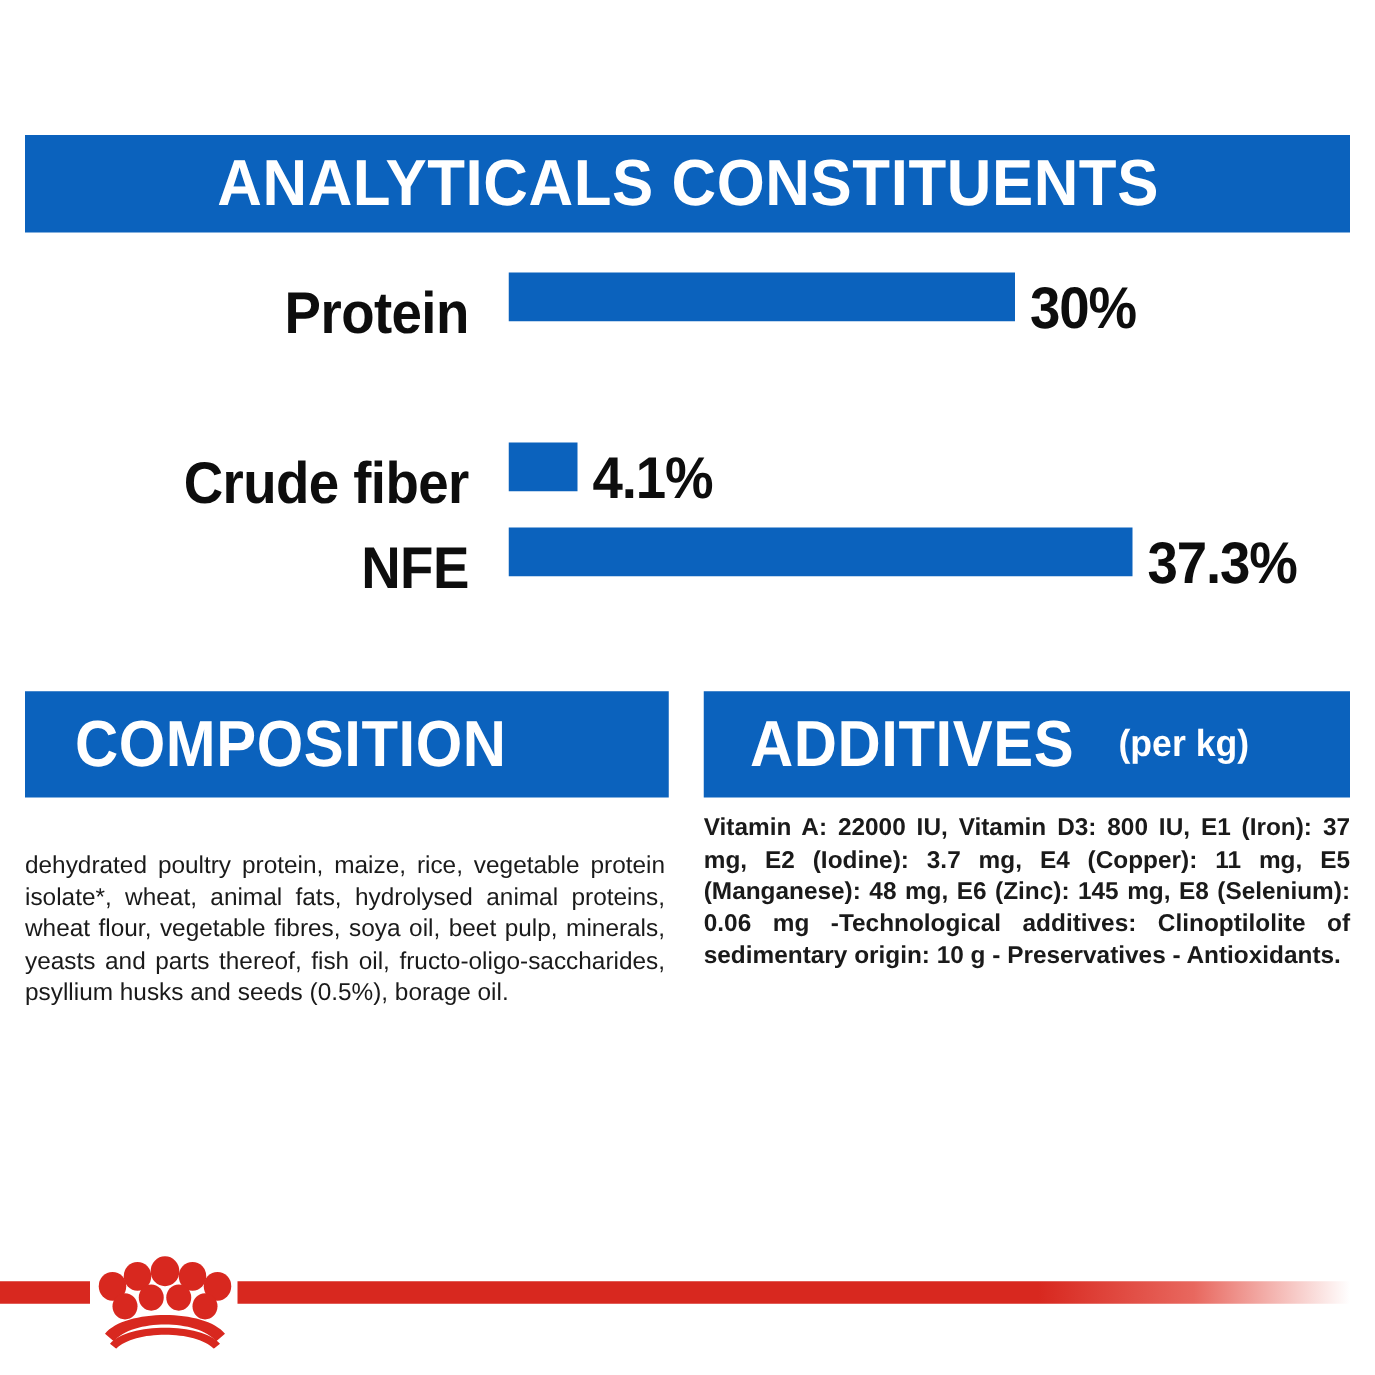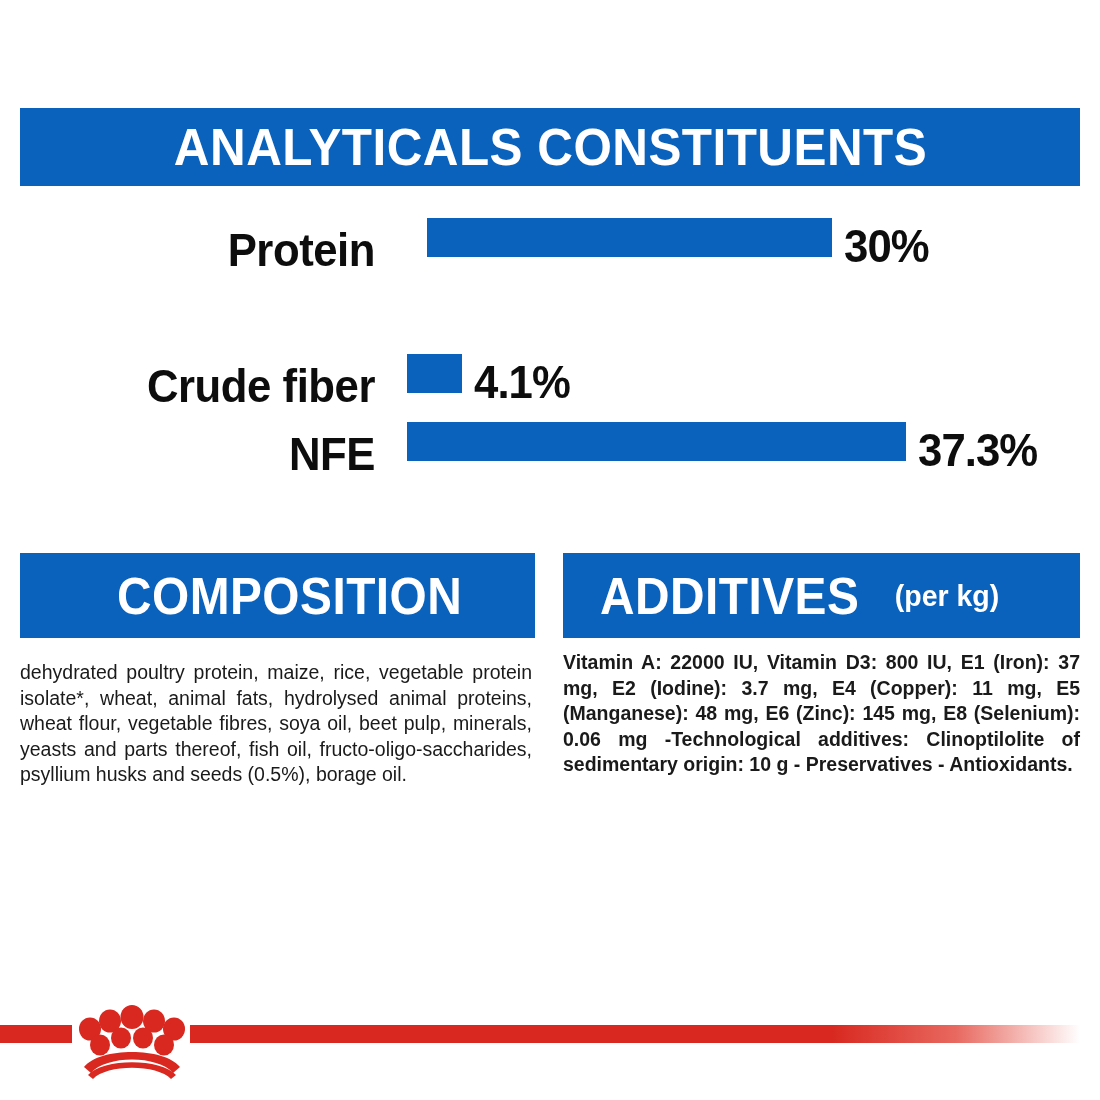--- a/index.html
+++ b/index.html
@@ -25,21 +25,21 @@
     font-weight: 700;
     letter-spacing: 0.5px;
     white-space: nowrap;
     transform: scaleX(0.92);
     transform-origin: left center;
   }
 
   #analyticals-banner { left: 20px; top: 108px; width: 1060px; height: 78px; justify-content: center; }
   #analyticals-banner .banner-title { font-size: 52px; transform: scaleX(0.95); transform-origin: center; }
 
-  #composition-banner { left: 20px; top: 553px; width: 515px; height: 85px; padding-left: 97px; }
+  #composition-banner { left: 20px; top: 553px; width: 515px; height: 85px; padding-left: 40px; }
   #composition-banner .banner-title { font-size: 52px; }
 
   #additives-banner { left: 563px; top: 553px; width: 517px; height: 85px; padding-left: 37px; }
   #additives-banner .banner-title { font-size: 52px; }
   #additives-banner .sub { font-size: 30px; font-weight: 700; color:#fff; margin-left: 10px; white-space: nowrap; transform: scaleX(0.95); }
 
   
   #chart { position: absolute; left: 0; top: 218px; width: 1100px; height: 280px; }
   .bar-row { position: absolute; left: 0; width: 1100px; height: 62px; display: flex; align-items: center; }
   .bar-label {
@@ -65,21 +65,21 @@
   
   .body-text {
     position: absolute;
     font-family: "Liberation Sans", sans-serif;
     font-size: 19.5px;
     line-height: 25.5px;
     color: #1a1a1a;
     text-align: justify;
     text-justify: inter-word;
   }
-  #composition-text { left: 20px; top: 660px; width: 512px; }
+  #composition-text { left: 20px; top: 680px; width: 512px; }
   #additives-text   { left: 563px; top: 650px; width: 517px; font-weight: bold; }
 
   
   #footer { position: absolute; left: 0; top: 985px; width: 1100px; height: 115px; }
   .stripe-left {
     position: absolute; left: 0; top: 40px; width: 72px; height: 18px;
     background: #d8281f;
   }
   .stripe-right {
     position: absolute; left: 190px; top: 40px; width: 890px; height: 18px;
@@ -92,21 +92,21 @@
 <body>
 
 <div class="page">
 
   <div class="banner" id="analyticals-banner">
     <span class="banner-title">ANALYTICALS CONSTITUENTS</span>
   </div>
 
   <div id="chart">
 
-    <div class="bar-row" style="top:0px;gap:20px;">
+    <div class="bar-row" style="top:0px;">
       <span class="bar-label">Protein</span>
       <span class="bar-track">
         <span class="bar-fill" style="width:405px;"></span>
         <span class="bar-value">30%</span>
       </span>
     </div>
 
 
     <div class="bar-row" style="top:136px;">
       <span class="bar-label">Crude fiber</span>

